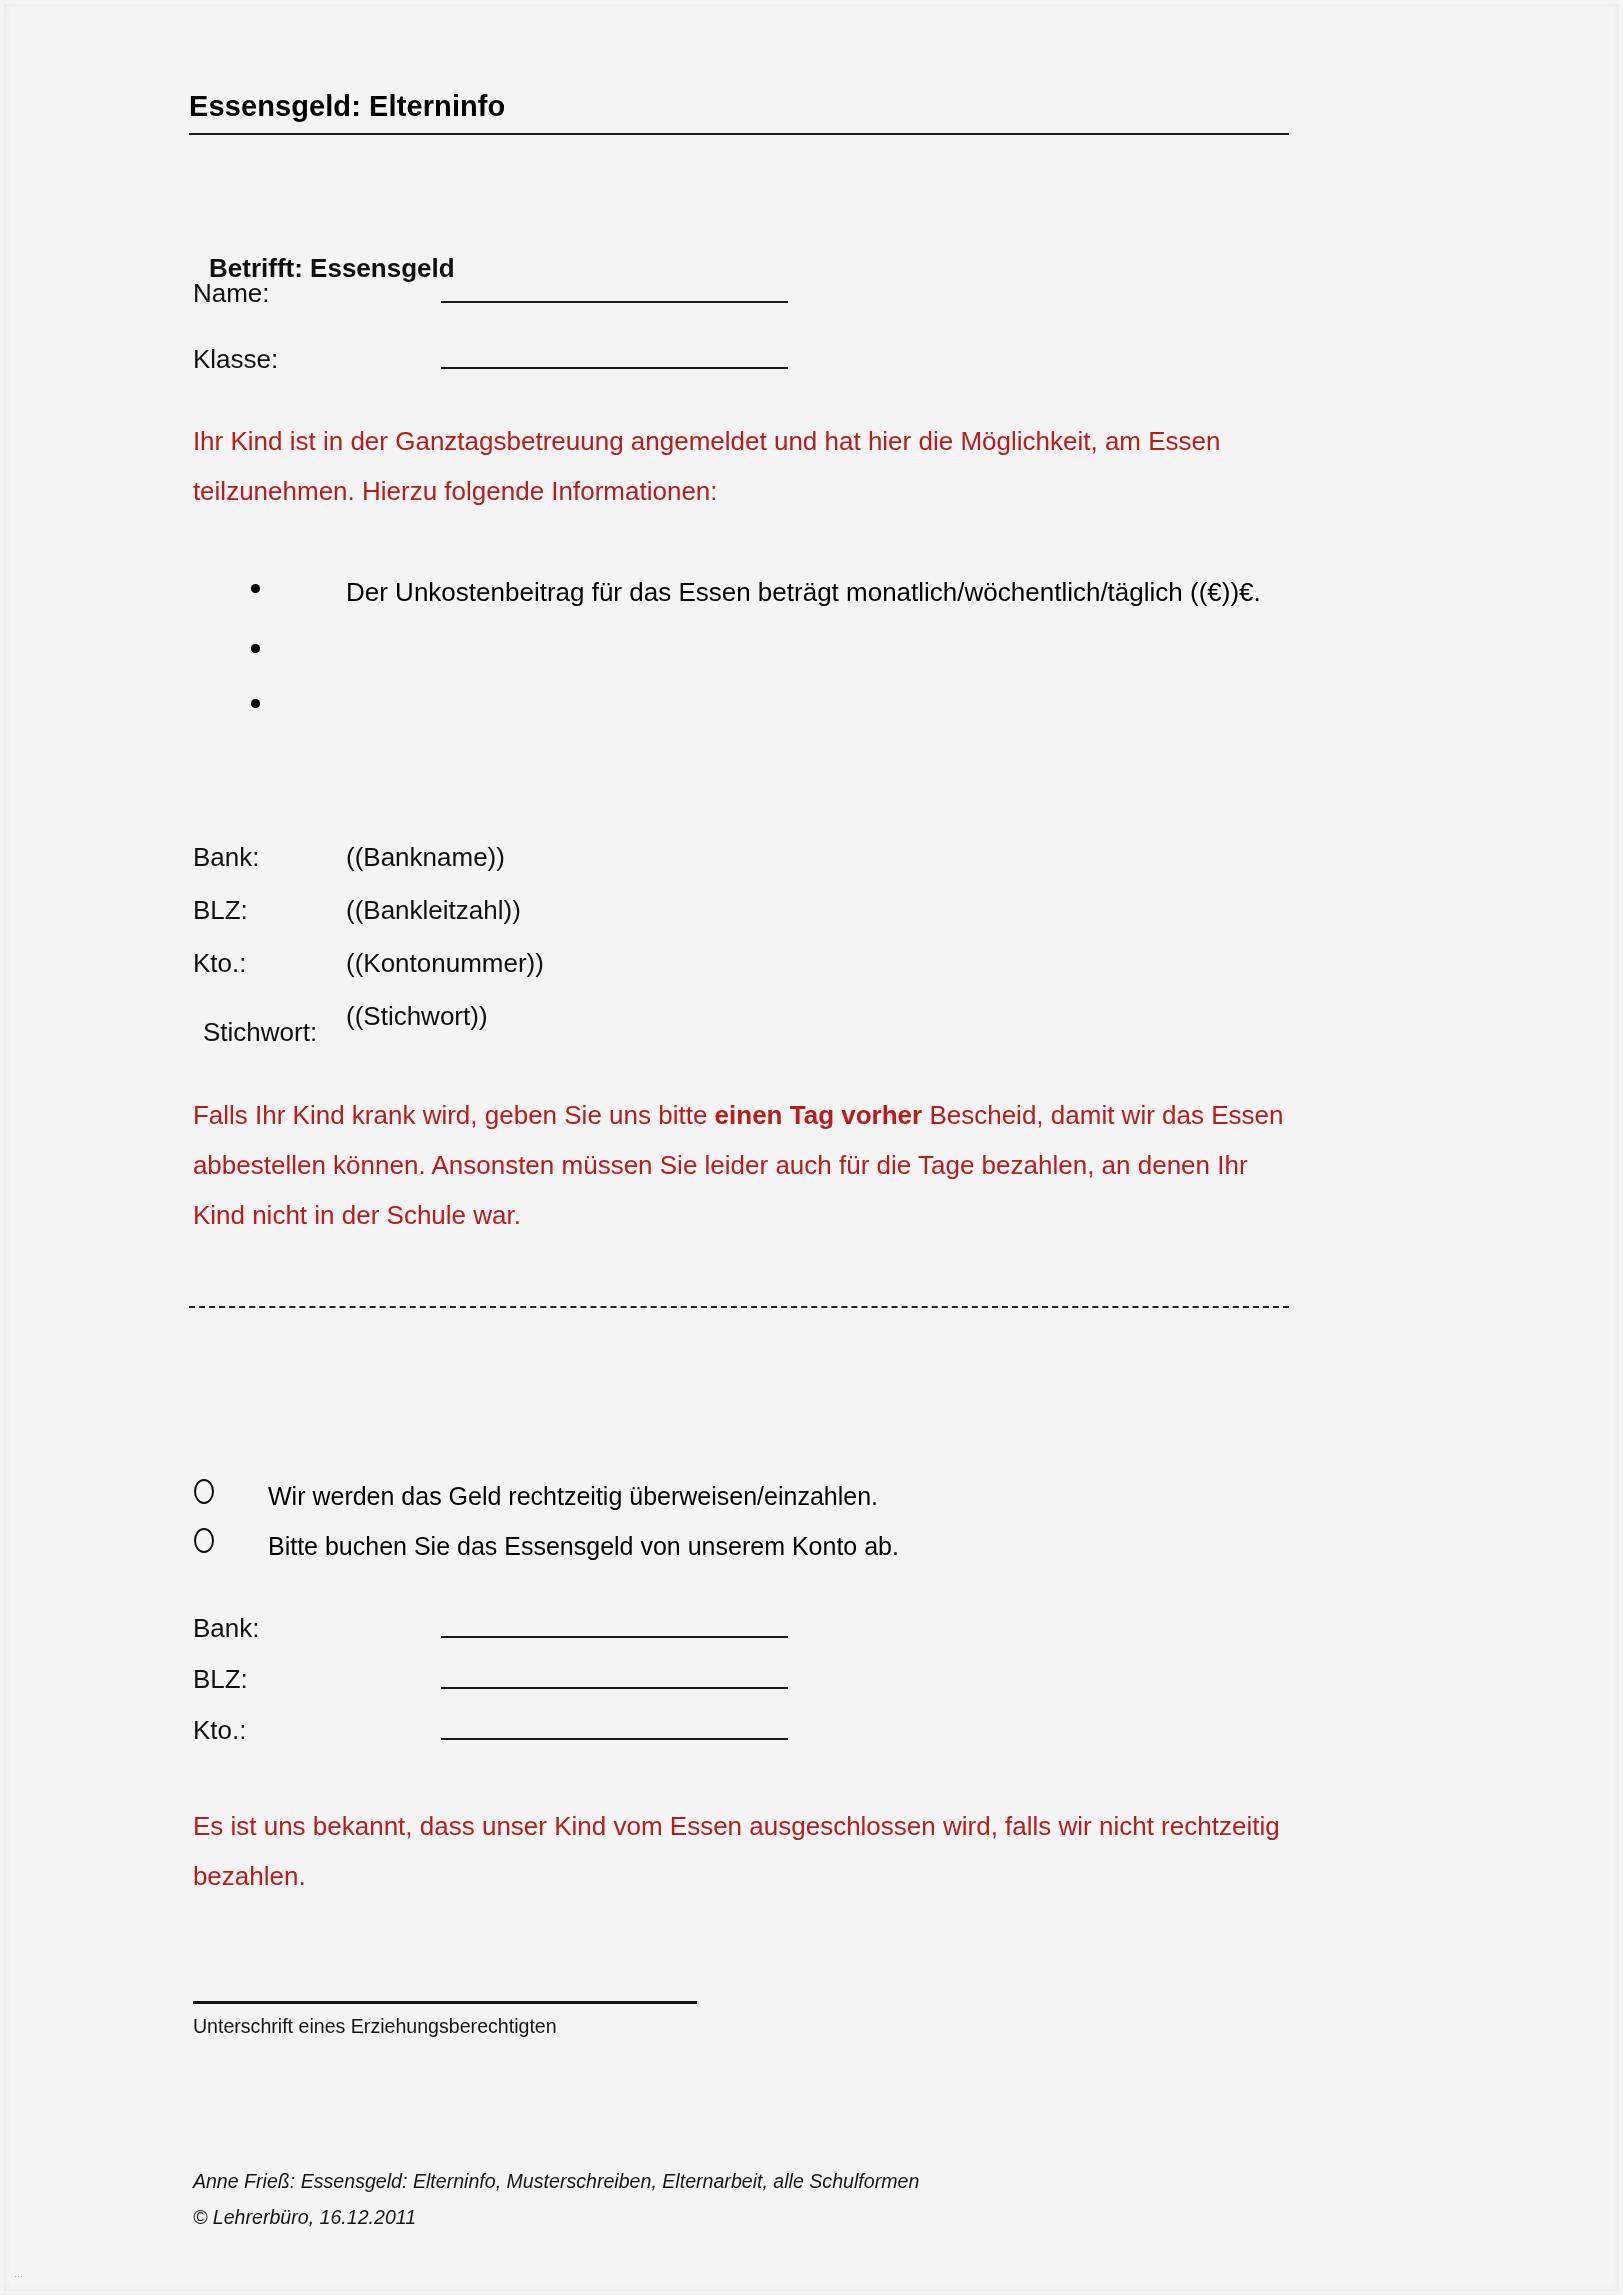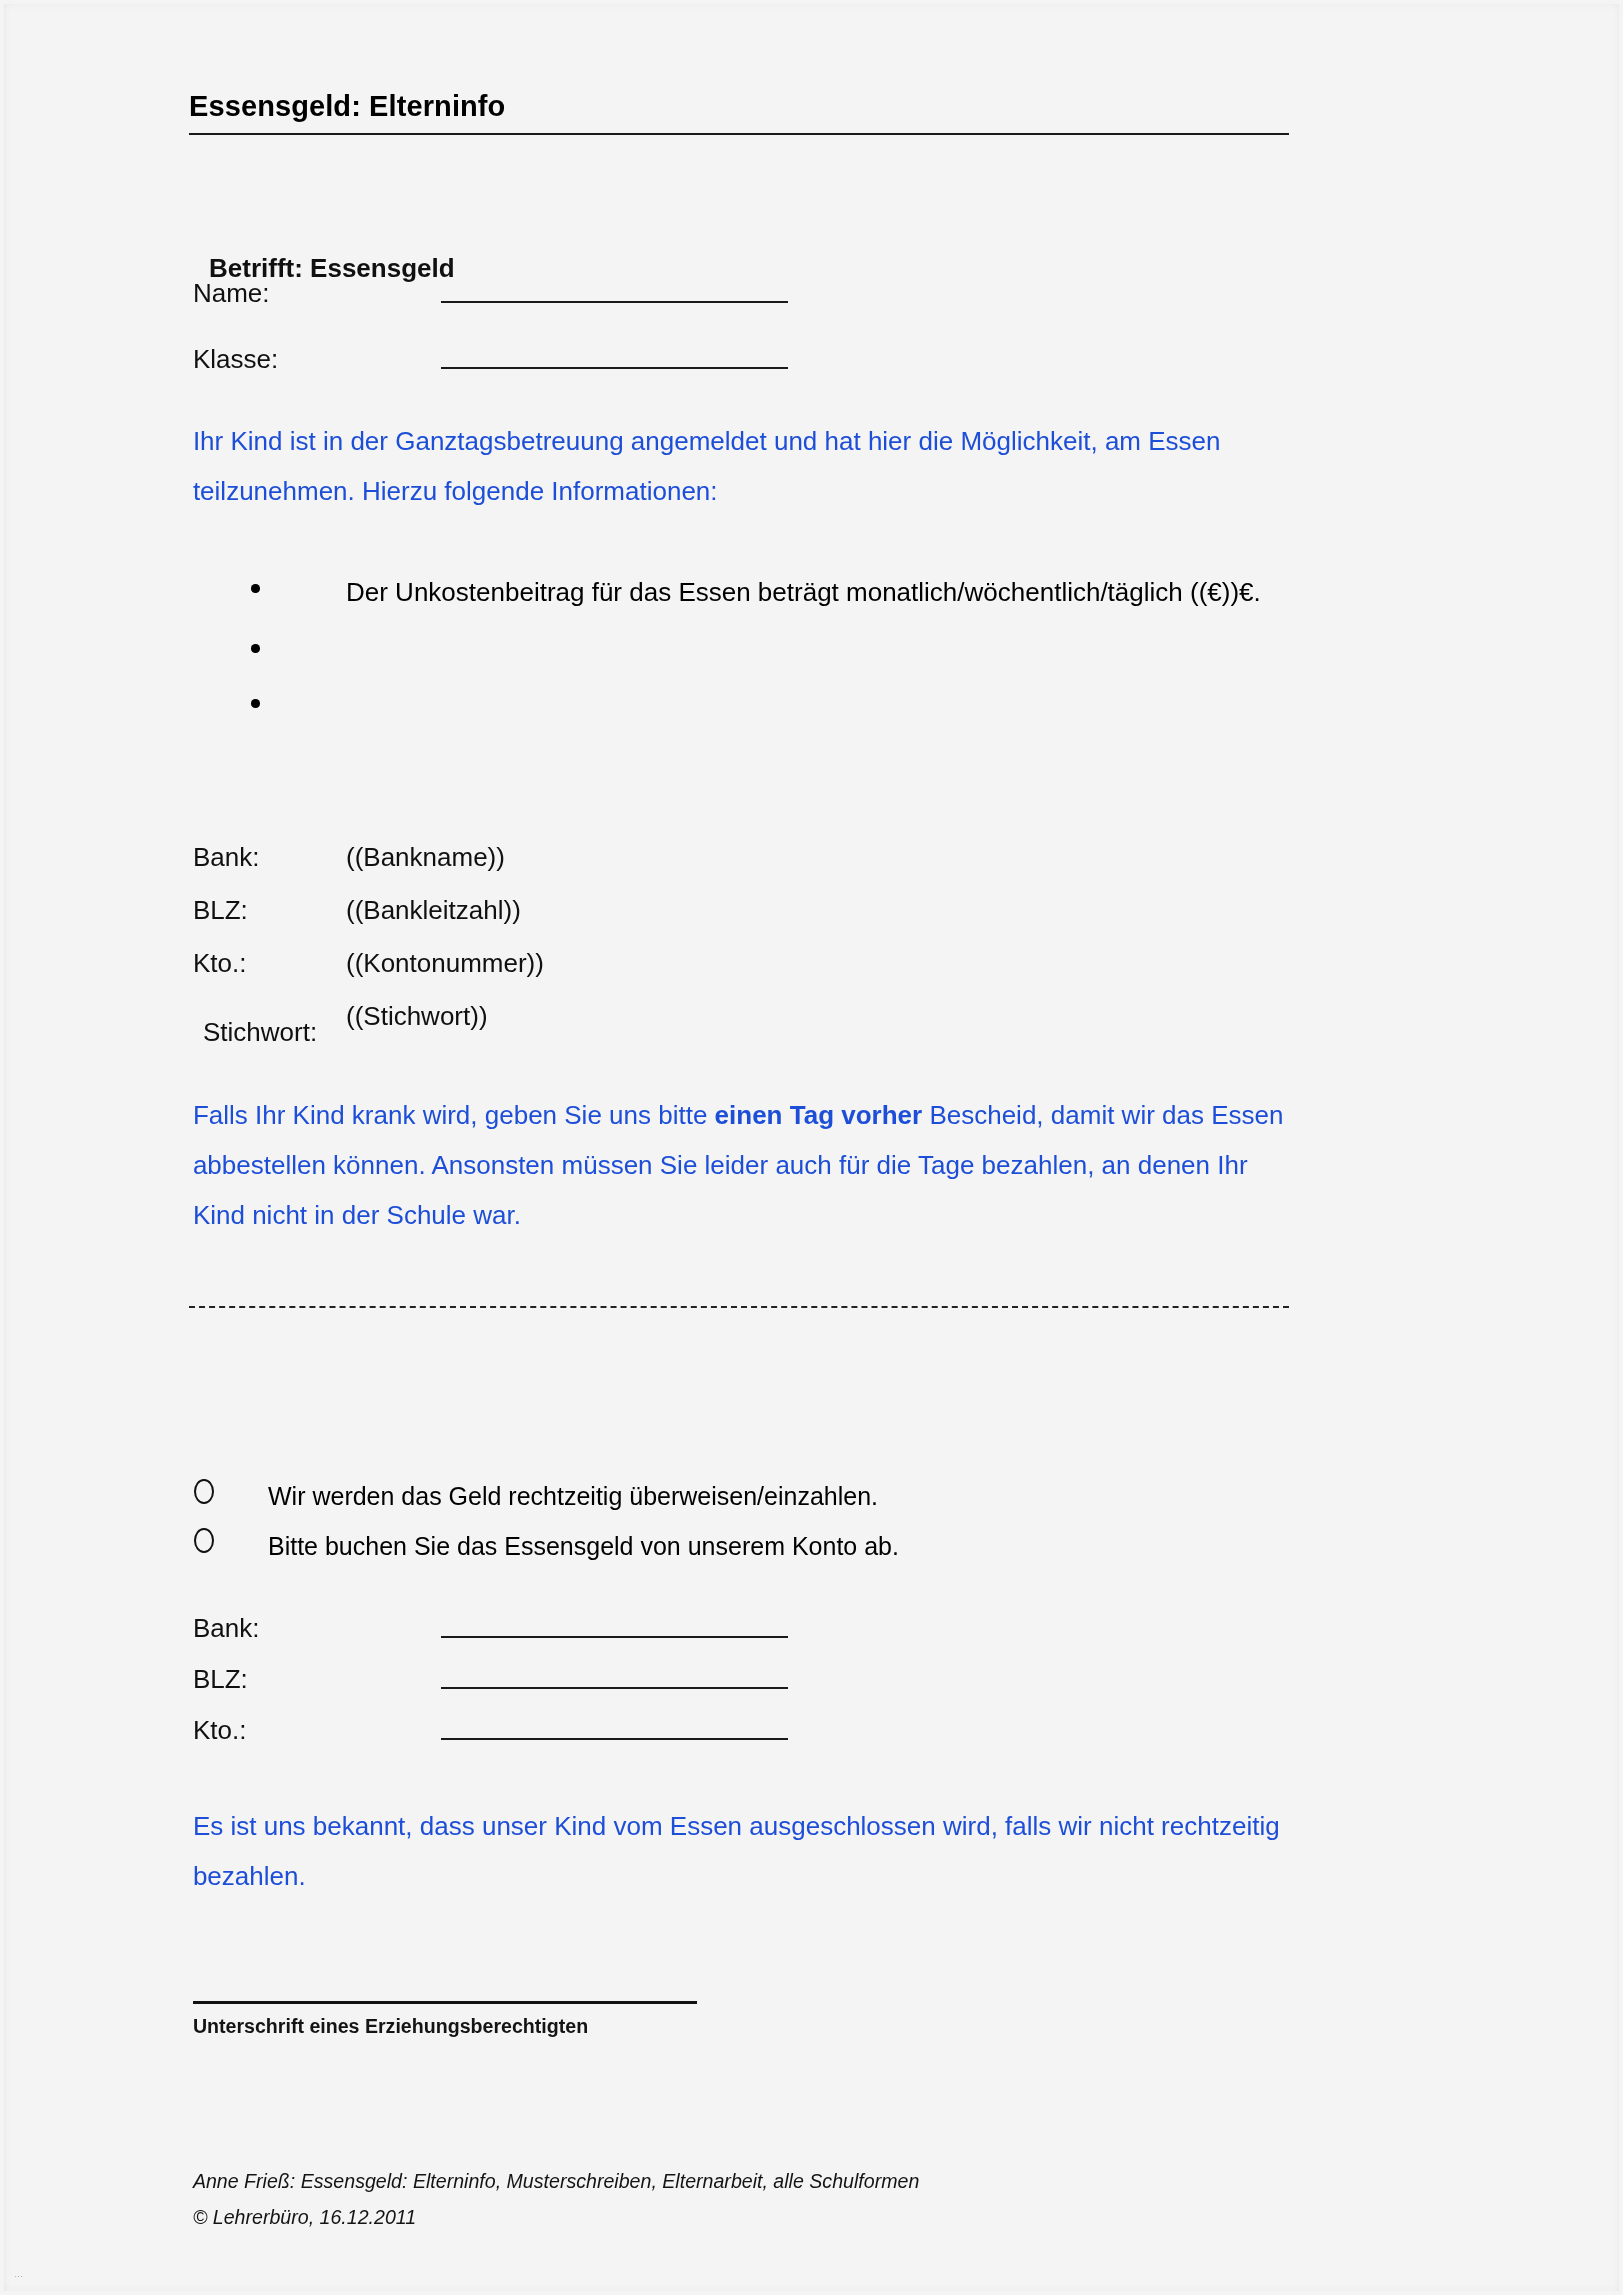--- a/index.html
+++ b/index.html
@@ -67,21 +67,21 @@
     line-height: 26px;
     color: #101010;
     white-space: nowrap;
   }
   .bold { font-weight: bold; }
 
   .para {
     position: absolute;
     font-size: 26px;
     line-height: 50px;
-    color: #1d4ed8;
+    color: #b91c1c;
     width: 1113px;
   }
 
   
   .fill-line {
     position: absolute;
     height: 0;
     border-top: 2.6px solid #1a1a1a;
   }
 
@@ -139,21 +139,20 @@
     border-top: 3.3px solid #111;
   }
   .sig-caption {
     position: absolute;
     left: 3.9px;
     top: 2017px;
     font-size: 19.6px;
     line-height: 19.6px;
     color: #141414;
     white-space: nowrap;
-    font-weight: bold;
   }
   .footer-line {
     position: absolute;
     left: 3.9px;
     font-size: 19.6px;
     line-height: 19.6px;
     color: #141414;
     white-space: nowrap;
     font-style: italic;
   }

